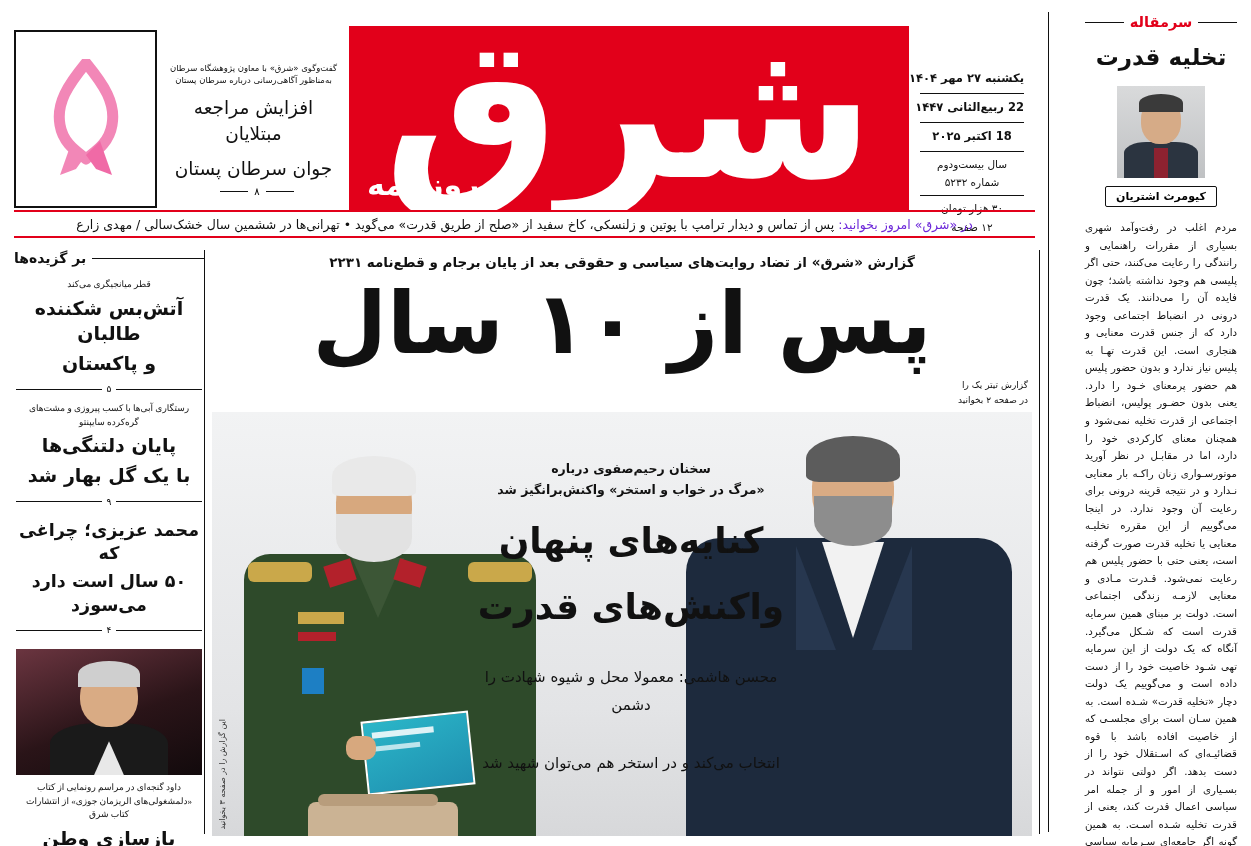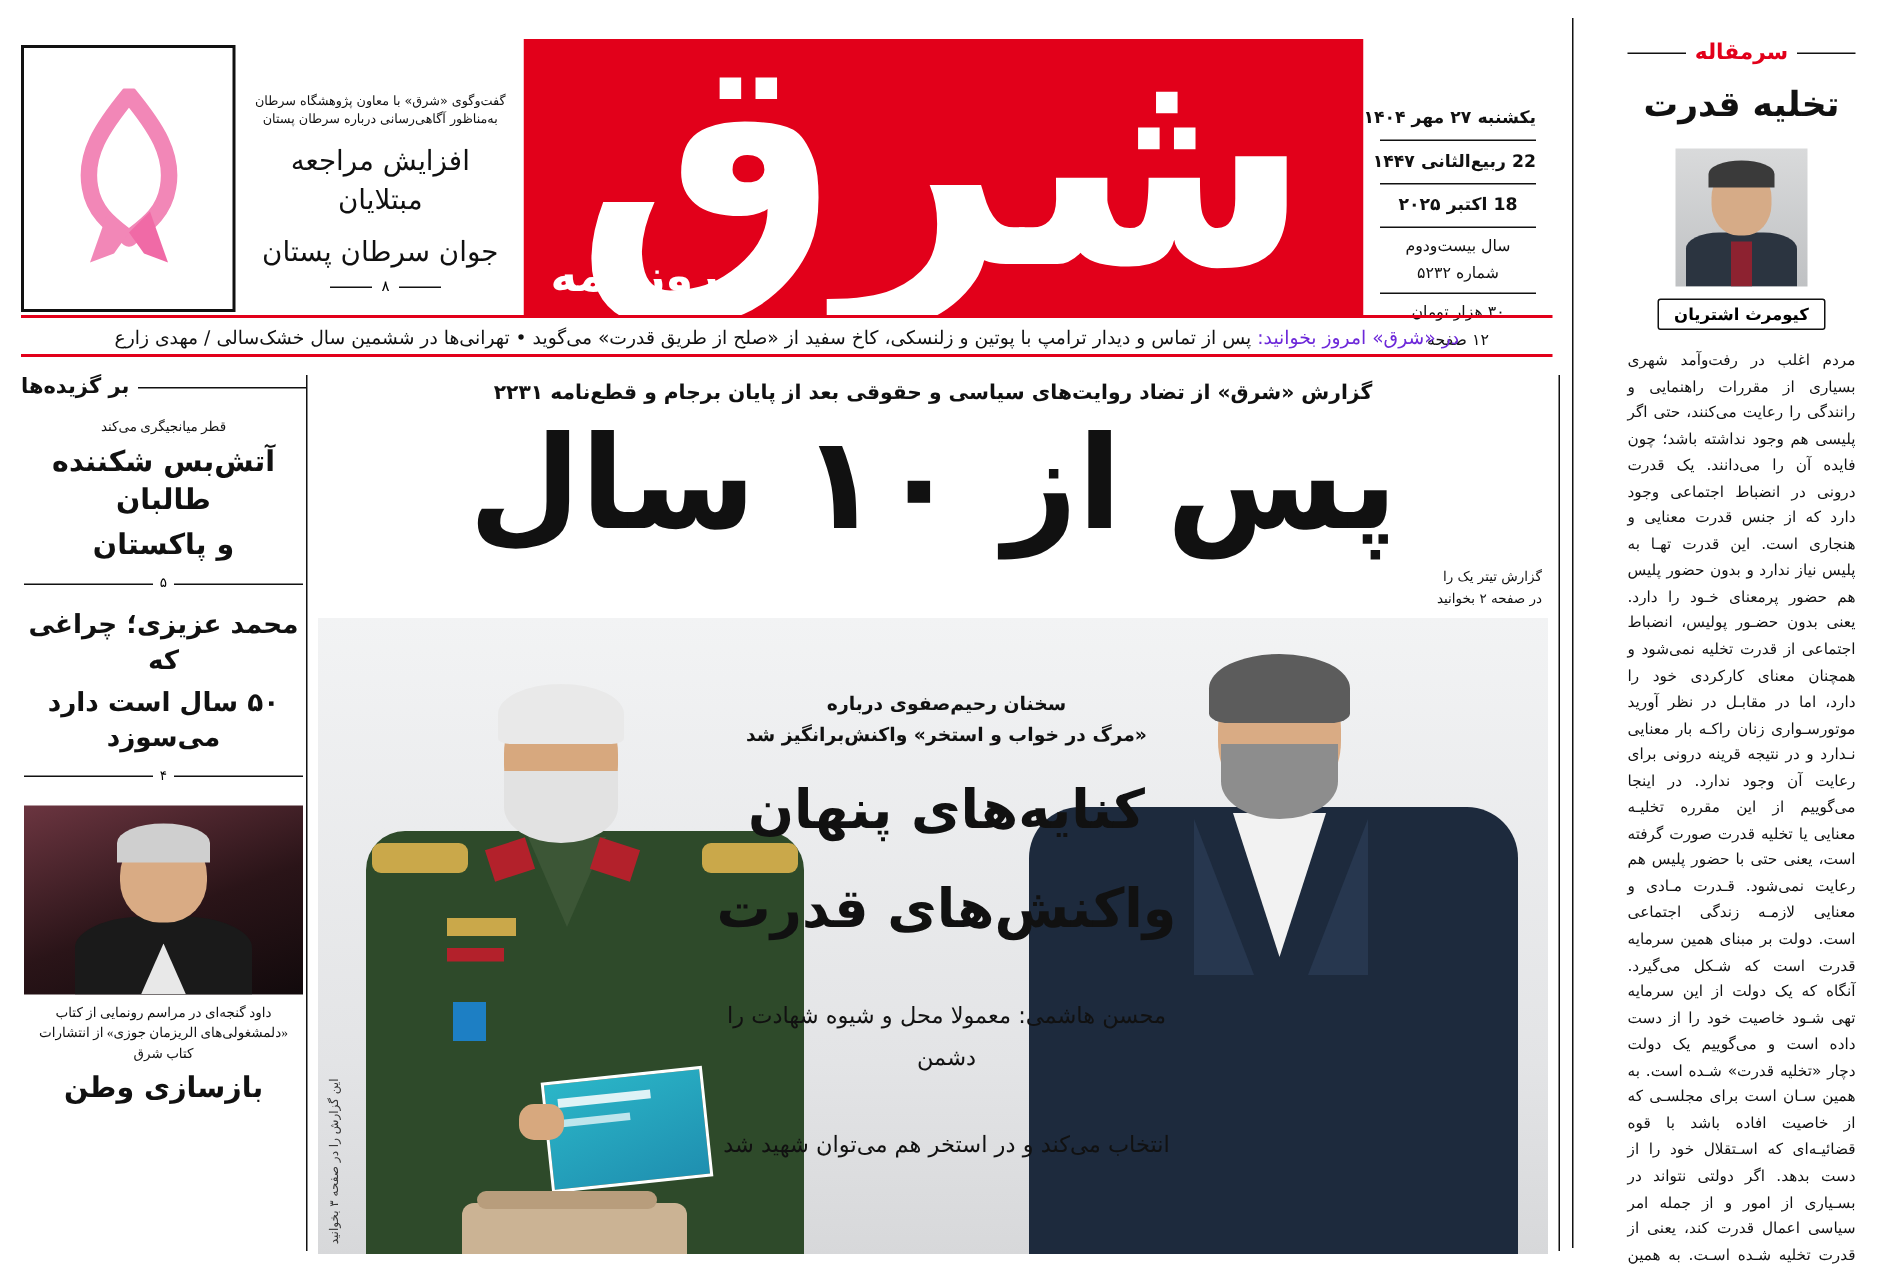--- a/index.html
+++ b/index.html
@@ -198,21 +198,21 @@
   .ph-kicker { font-size: 12.5px; font-weight:bold; color:#111; line-height:1.7; }
   .ph-head { font-size: 36px; font-weight: bold; color:#111; line-height: 1.45; margin-top: 14px; }
   .ph-sub { font-size: 15px; color:#111; line-height:1.85; margin-top: 31px; }
   .ph-photocredit {
     position:absolute; left: 6px; bottom: 6px; font-size: 8px; color:#333;
     writing-mode: vertical-rl; transform: rotate(180deg);
   }
 
   
   .editorial {
-    position: absolute; top: 27px; right: 14px; width: 196px; height: 818px;
+    position: absolute; top: 14px; right: 14px; width: 196px; height: 818px;
     direction: rtl; text-align: center; padding-left: 44px;
   }
   .ed-rule { position:absolute; right: 202px; top: 12px; width:1px; height: 820px; background:#111; }
   .ed-title-bar { display:flex; align-items:center; gap:6px; }
   .ed-title-bar .bar { height:1px; background:#111; flex:1; }
   .ed-title { font-size: 14.5px; font-weight:bold; color:#e2001a; }
   .ed-head { font-size: 23px; font-weight:bold; color:#111; margin-top: 14px; }
   .ed-portrait {
     width: 88px; height: 92px; margin: 16px auto 0;
     background: linear-gradient(180deg,#d9dadb 0%, #bfc1c3 100%);
@@ -295,20 +295,30 @@
       <div class="sb-kicker">قطر میانجیگری می‌کند</div>
       <div class="sb-head">آتش‌بس شکننده طالبان</div>
       <div class="sb-head">و پاکستان</div>
       <div class="sb-pagenum">
         <span class="bar"></span>
         <span class="num">۵</span>
         <span class="bar"></span>
       </div>
     </div>
 
+    <div class="sb-item">
+      <div class="sb-kicker">رستگاری آبی‌ها با کسب پیروزی و مشت‌های گره‌کرده سایپنتو</div>
+      <div class="sb-head">پایان دلتنگی‌ها</div>
+      <div class="sb-head">با یک گل بهار شد</div>
+      <div class="sb-pagenum">
+        <span class="bar"></span>
+        <span class="num">۹</span>
+        <span class="bar"></span>
+      </div>
+    </div>
 
     <div class="sb-item">
       <div class="sb-head small">محمد عزیزی؛ چراغی که</div>
       <div class="sb-head small">۵۰ سال است دارد می‌سوزد</div>
       <div class="sb-pagenum">
         <span class="bar"></span>
         <span class="num">۴</span>
         <span class="bar"></span>
       </div>
     </div>

